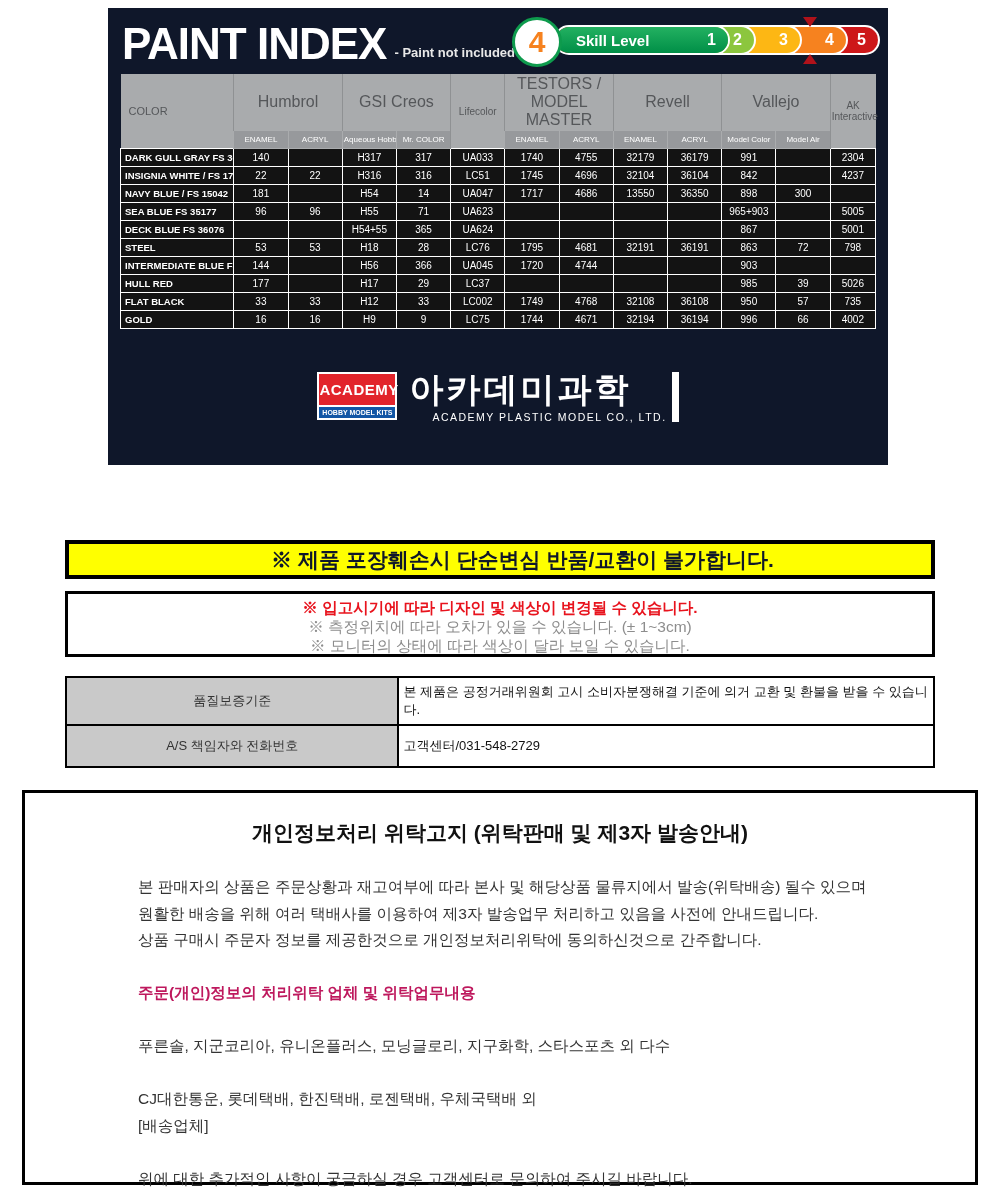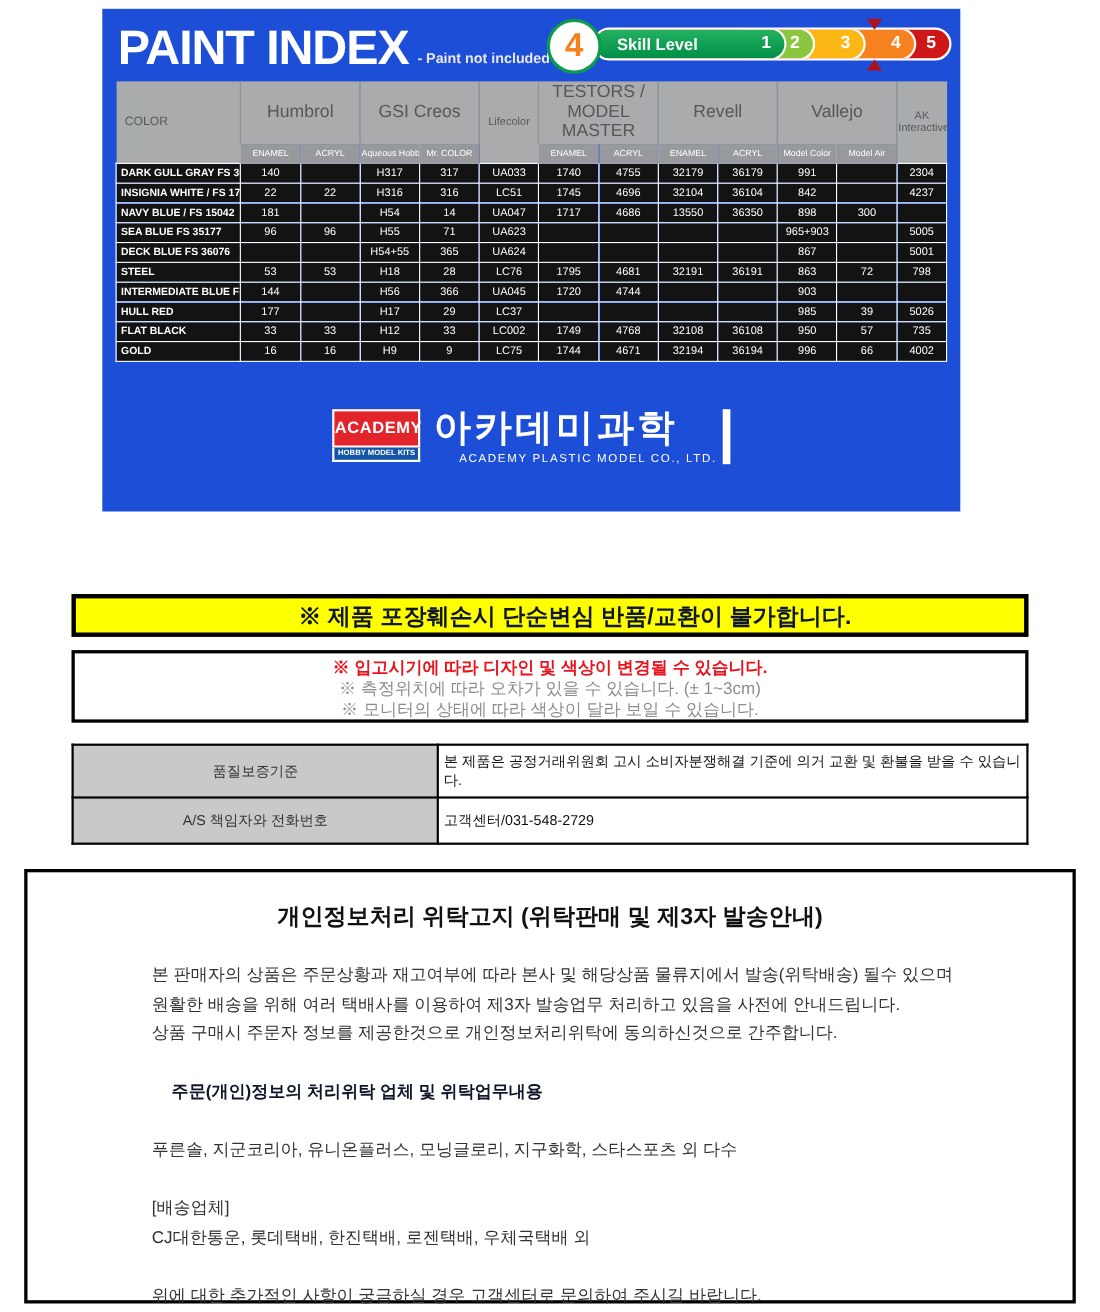--- a/index.html
+++ b/index.html
@@ -2,21 +2,21 @@
 <html><head>
 <meta charset="utf-8">
 <style>
   html,body { margin:0; padding:0; }
   body {
     width:1000px; height:1193px; position:relative; background:#ffffff;
     font-family:"Liberation Sans", sans-serif;
   }
 
   
-  .panel { position:absolute; left:93px; top:8px; width:780px; height:457px; background:#1d4ed8; }
+  .panel { position:absolute; left:108px; top:8px; width:780px; height:457px; background:#0f172a; }
   .panel-title-row { position:absolute; left:14px; top:14px; display:flex; align-items:flex-end; }
   .panel-title { color:#fff; font-size:44px; font-weight:bold; letter-spacing:-1px; line-height:1; }
   .panel-subtitle { color:#e8e8e8; font-size:13px; margin:0 0 6px 8px; font-weight:bold; }
 
   
   .skill { position:absolute; top:8px; right:8px; width:368px; height:50px; }
   .skill-circle {
     position:absolute; left:0; top:1px; width:44px; height:44px; border-radius:50%;
     background:#fff; border:3px solid #0e9b4d; z-index:10;
     display:flex; align-items:center; justify-content:center;
@@ -87,21 +87,21 @@
   .warranty tr:last-child td.wlabel { height:38px; }
   .warranty td.wvalue { background:#fff; color:#111; padding:0 4px; }
 
   
   .privacy-box {
     position:absolute; left:22px; top:790px; width:956px; height:395px; box-sizing:border-box;
     border:3px solid #000; background:#fff;
   }
   .p-title { text-align:center; margin-top:26px; font-size:21px; font-weight:bold; color:#111; }
   .p-body { margin:27px 20px 0 113px; font-size:15.5px; line-height:26.5px; color:#333; }
-  .pline.bold { font-weight:bold; color:#0f172a;margin-left:18px; }
+  .pline.bold { font-weight:bold; color:#be185d; }
   .pline.gap { height:26.5px; }
 </style>
 </head>
 <body>
 
 <div class="panel">
 
   <div class="panel-title-row">
     <div class="panel-title">PAINT INDEX</div>
     <div class="panel-subtitle">- Paint not included</div>
@@ -367,19 +367,19 @@
   <div class="p-title">개인정보처리 위탁고지 (위탁판매 및 제3자 발송안내)</div>
   <div class="p-body">
       <div class="pline normal">본 판매자의 상품은 주문상황과 재고여부에 따라 본사 및 해당상품 물류지에서 발송(위탁배송) 될수 있으며</div>
       <div class="pline normal">원활한 배송을 위해 여러 택배사를 이용하여 제3자 발송업무 처리하고 있음을 사전에 안내드립니다.</div>
       <div class="pline normal">상품 구매시 주문자 정보를 제공한것으로 개인정보처리위탁에 동의하신것으로 간주합니다.</div>
       <div class="pline gap"></div>
       <div class="pline bold">주문(개인)정보의 처리위탁 업체 및 위탁업무내용</div>
       <div class="pline gap"></div>
       <div class="pline normal">푸른솔, 지군코리아, 유니온플러스, 모닝글로리, 지구화학, 스타스포츠 외 다수</div>
       <div class="pline gap"></div>
+      <div class="pline normal">CJ대한통운, 롯데택배, 한진택배, 로젠택배, 우체국택배 외</div>
       <div class="pline normal">[배송업체]</div>
-      <div class="pline normal">CJ대한통운, 롯데택배, 한진택배, 로젠택배, 우체국택배 외</div>
       <div class="pline gap"></div>
       <div class="pline normal">위에 대한 추가적인 사항이 궁금하실 경우 고객센터로 문의하여 주시길 바랍니다.</div>
       <div class="pline normal">위탁업체 및 위탁배송처의 경우 추가/변경될 수 있습니다.</div>
     </div>
 </div>
 
 </body></html>

